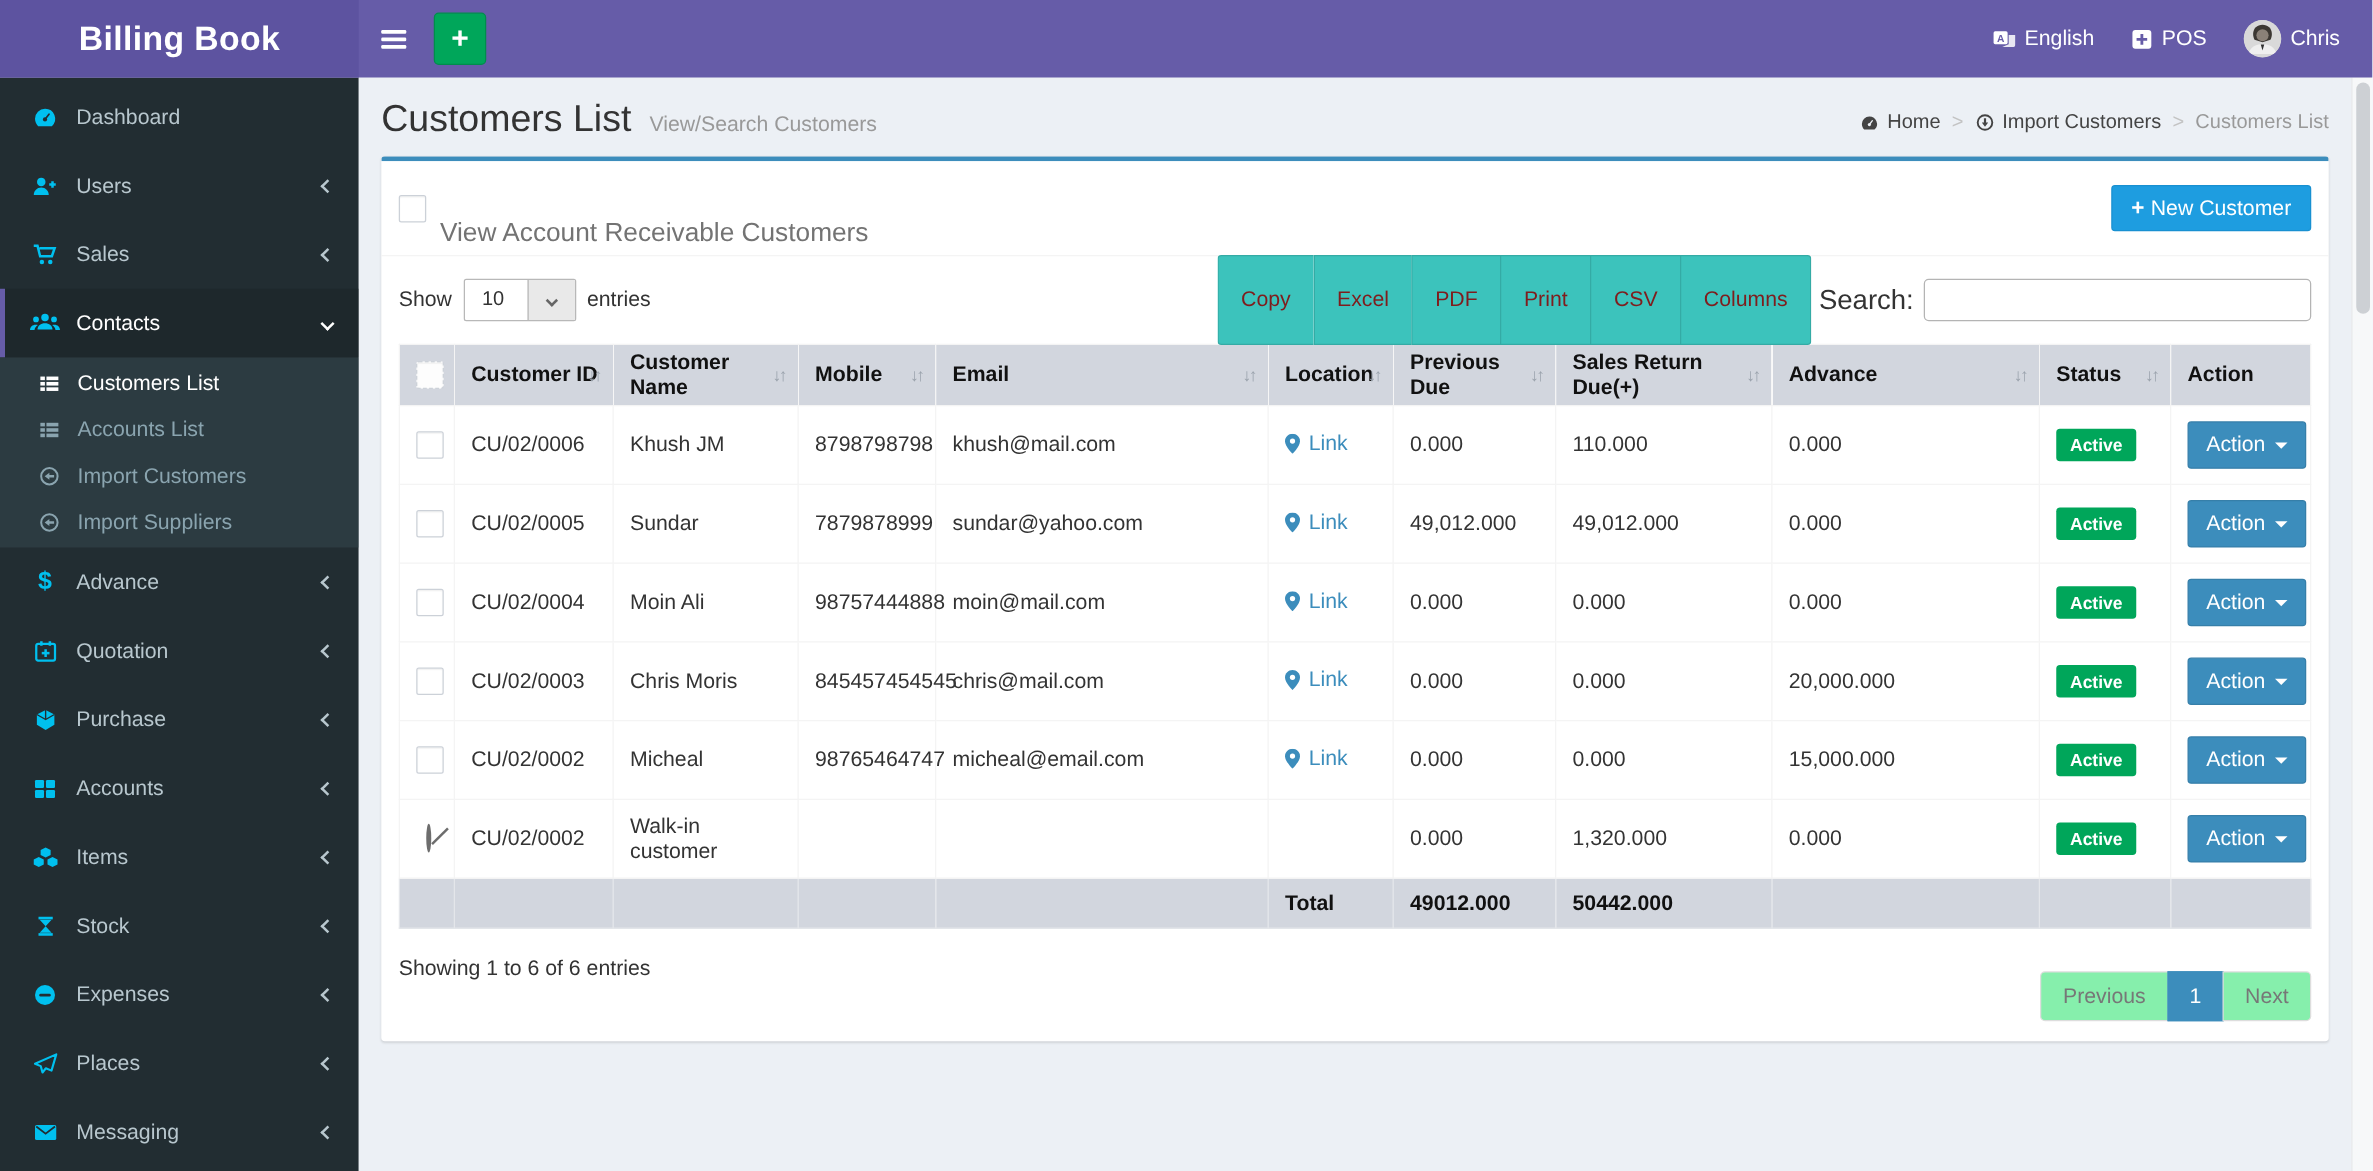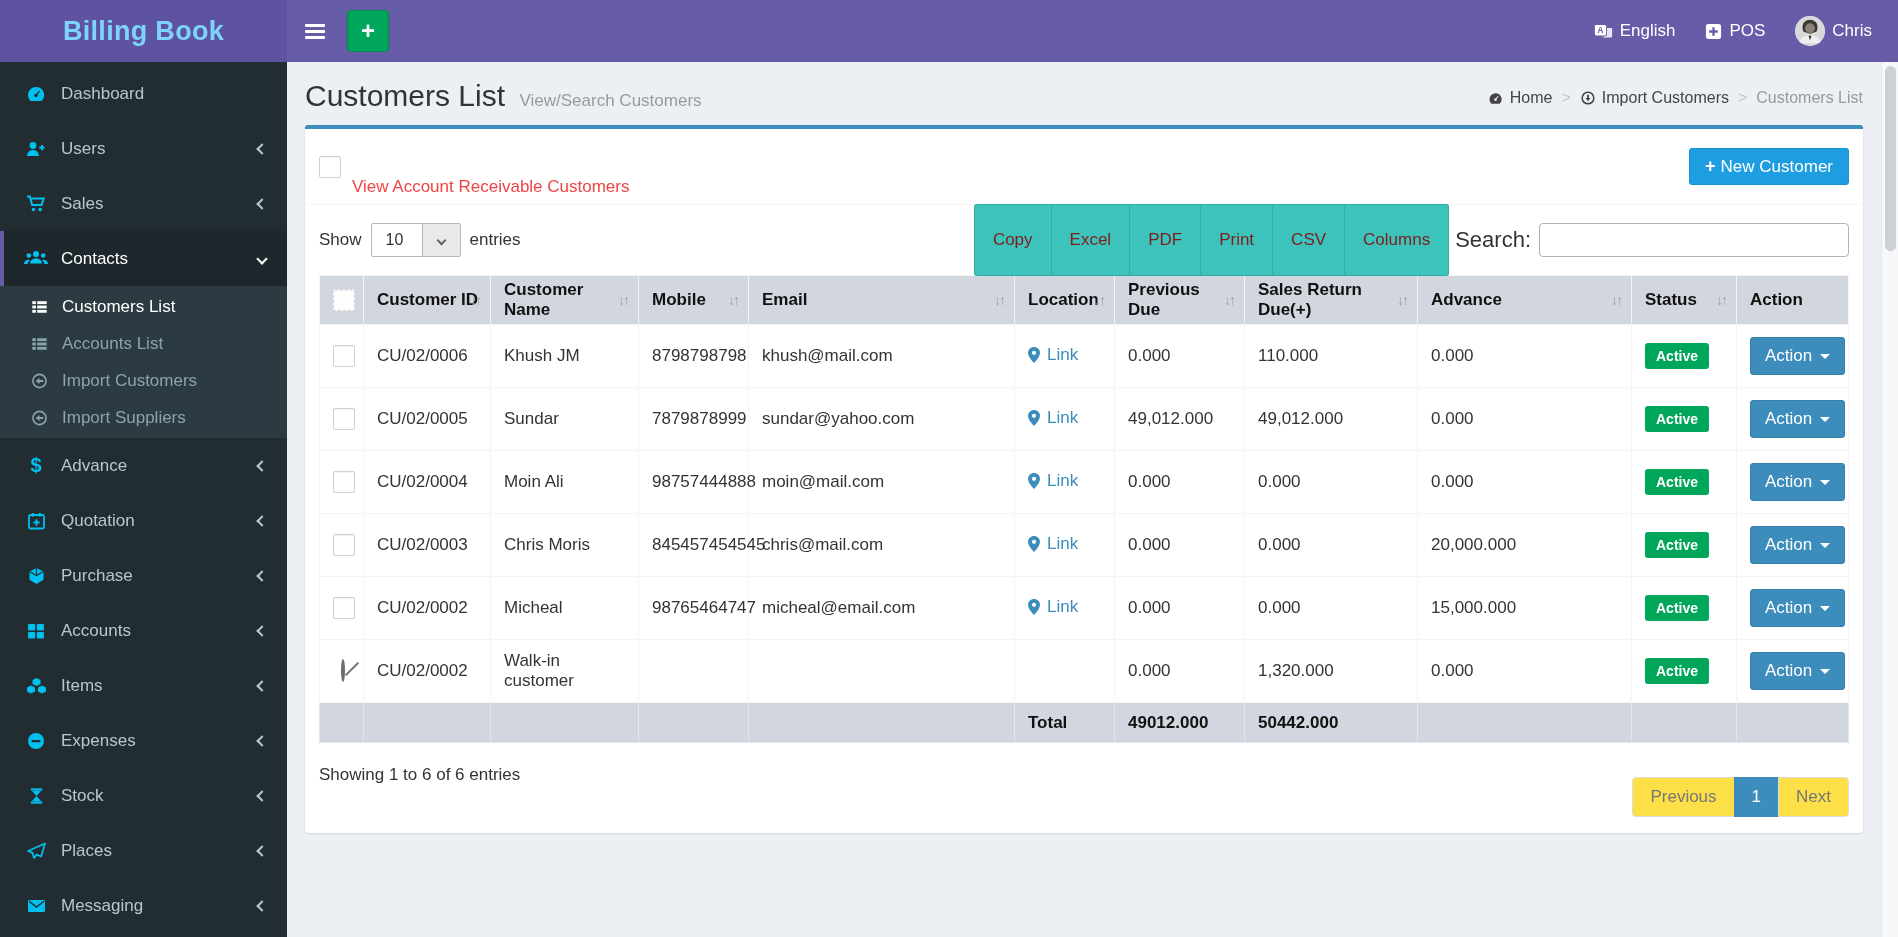--- a/index.html
+++ b/index.html
@@ -2,21 +2,21 @@
 <html><head>
 <meta charset="utf-8">
 <style>
   * { margin:0; padding:0; box-sizing:border-box; }
   html,body { width:1898px; height:937px; overflow:hidden; }
   body { font-family:"Liberation Sans","DejaVu Sans",sans-serif; background:#ecf0f5; color:#333; }
   .app { position:relative; width:1898px; height:937px; overflow:hidden; }
 
   
   .topbar { position:absolute; top:0; left:0; width:100%; height:62px; background:#665CA8; display:flex; align-items:center; z-index:10; }
-  .logo { width:287px; height:62px; background:#5D53A0; color:#7dd3fc; font-size:27px; font-weight:bold; display:flex; align-items:center; justify-content:center; letter-spacing:.3px; }
+  .logo { width:287px; height:62px; background:#5D53A0; color:#ffffff; font-size:27px; font-weight:bold; display:flex; align-items:center; justify-content:center; letter-spacing:.3px; }
   .hamburger { margin-left:18px; width:24px; height:20px; display:flex; flex-direction:column; justify-content:center; gap:3px; cursor:pointer; }
   .hamburger span { display:block; width:20px; height:3px; background:#fff; border-radius:1px; }
   .quick-add { margin-left:18px; width:42px; height:42px; background:#00a65a; border:1px solid #008d4c; border-radius:4px; color:#fff; font-size:24px; font-weight:bold; display:flex; align-items:center; justify-content:center; cursor:pointer; }
   .topbar-right { margin-left:auto; display:flex; align-items:center; gap:30px; padding-right:26px; color:#fff; font-size:17px; }
   .tb-item { display:flex; align-items:center; gap:7px; cursor:pointer; }
   .avatar { width:30px; height:30px; border-radius:50%; overflow:hidden; background:#dcdcdc; }
 
   
   .sidebar { position:absolute; top:62px; left:0; width:287px; height:875px; background:#222d32; padding-top:4px; }
   .nav-item { height:55px; display:flex; align-items:center; padding:0 21px 0 19px; color:#b8c7ce; font-size:17px; cursor:pointer; border-left:4px solid transparent; }
@@ -39,21 +39,21 @@
   .page-title { font-size:30px; font-weight:normal; color:#333; display:inline; }
   .page-subtitle { font-size:17px; color:#999; margin-left:10px; }
   .breadcrumb { position:absolute; right:18px; top:27px; font-size:16px; color:#444; display:flex; align-items:flex-end; gap:9px; }
   .breadcrumb .bc-item { display:flex; align-items:center; gap:6px; cursor:pointer; }
   .breadcrumb .sep { color:#c3c3c3; }
   .breadcrumb .current { color:#999; cursor:default; }
 
   .card { margin:0 18px; background:#fff; border-top:4px solid #3c8dbc; border-radius:3px; box-shadow:0 1px 2px rgba(0,0,0,.12); }
   .card-row1 { height:76px; display:flex; align-items:center; padding:0 14px; border-bottom:1px solid #f4f4f4; }
   .cb { width:22px; height:22px; background:#fff; border:1px solid #ccd1d8; border-radius:2px; box-shadow:inset 0 1px 1px rgba(0,0,0,.06); cursor:pointer; flex:none; }
-  .ar-label { margin-left:11px; font-size:17px; color:#ef4444;margin-top:40px; }
+  .ar-label { margin-left:11px; font-size:21px; color:#737373;margin-top:40px; }
   .new-customer { margin-left:auto; background:#1e9de0; border:1px solid #1890d1; color:#fff; font-size:17px; padding:7px 15px; border-radius:3px; cursor:pointer; display:flex; align-items:center; gap:5px; }
   .new-customer .plus::before { content:"+"; font-weight:bold; font-size:18px; }
 
   .card-row2 { height:70px; display:flex; align-items:center; padding:0 14px; }
   .show-group { display:flex; align-items:center; gap:9px; font-size:17px; color:#333; }
   .select-box { width:90px; height:34px; border:1px solid #b8b8b8; border-radius:2px; background:#fff; display:flex; cursor:pointer; }
   .select-box .sel-val { flex:1; display:flex; align-items:center; padding-left:14px; font-size:16px; }
   .sel-arrow { width:38px; background:#e9e9e9; border-left:1px solid #b8b8b8; display:flex; align-items:center; justify-content:center; }
   .sel-arrow .chev { border-color:#666; width:7px; height:7px; }
   .row2-right { margin-left:auto; display:flex; align-items:center; }
@@ -81,21 +81,21 @@
   .badge { background:#00a65a; color:#fff; font-size:14px; font-weight:bold; padding:5px 11px; border-radius:3px; display:inline-block; }
   .action-btn { background:#3c8dbc; border:1px solid #367fa9; color:#fff; font-size:17px; padding:8px 14px; border-radius:3px; cursor:pointer; display:inline-flex; align-items:center; gap:8px; }
   .caret { width:0; height:0; border-left:5px solid transparent; border-right:5px solid transparent; border-top:5px solid #fff; display:inline-block; }
   tfoot td { background:#d2d6de; height:40px; font-weight:bold; color:#111; border-color:#e4e6ea; }
   .t-right { text-align:left; }
 
   
   .card-footer { display:flex; align-items:flex-start; justify-content:space-between; padding:13px 14px 16px 14px; }
   .showing { font-size:17px; color:#333; margin-top:9px; }
   .pagination { display:flex; margin-top:21px; }
-  .pg-btn { font-size:17px; padding:9px 17px; border:1px solid #ddd; background:#fde047; color:#777; cursor:pointer; margin-left:-1px; }
+  .pg-btn { font-size:17px; padding:9px 17px; border:1px solid #ddd; background:#86efac; color:#777; cursor:pointer; margin-left:-1px; }
   .pg-btn.first { border-radius:4px 0 0 4px; margin-left:0; }
   .pg-btn.last { border-radius:0 4px 4px 0; }
   .pg-btn.active { background:#3c8dbc; border-color:#3c8dbc; color:#fff; }
 
   
   .scrollbar { position:absolute; top:62px; right:0; width:17px; height:875px; background:#f7f8f9; border-left:1px solid #e6e8ea; }
   .scroll-thumb { width:11px; margin:4px auto 0; height:185px; background:#cdd0d4; border-radius:6px; }
 
   svg { display:block; }
 </style>
@@ -300,38 +300,38 @@
             <path d="M6 9.5l4 2v4l-4 2-4-2v-4z"></path>
             <path d="M17 9.5l4 2v4l-4 2-4-2v-4z"></path>
           </svg>
       </span>
       <span class="nlabel">Items</span>
       <span class="chev left"></span>
     </div>
 
     <div class="nav-item">
       <span class="nicon">
-        <svg width="20" height="20" viewBox="0 0 20 20">
-            <circle cx="10" cy="10" r="8" fill="#00c0ef"></circle>
-            <rect x="5.4" y="8.9" width="9.2" height="2.3" rx="1.1" fill="#222d32"></rect>
-          </svg>
-      </span>
-      <span class="nlabel">Expenses</span>
-      <span class="chev left"></span>
-    </div>
-
-    <div class="nav-item">
-      <span class="nicon">
         <svg width="19" height="20" viewBox="0 0 20 20" fill="#00c0ef">
             <rect x="4" y="2" width="12" height="2.2"></rect>
             <rect x="4" y="15.8" width="12" height="2.2"></rect>
             <path d="M5 4.6h10L10 10zM5 15.4h10L10 10z"></path>
           </svg>
       </span>
       <span class="nlabel">Stock</span>
+      <span class="chev left"></span>
+    </div>
+
+    <div class="nav-item">
+      <span class="nicon">
+        <svg width="20" height="20" viewBox="0 0 20 20">
+            <circle cx="10" cy="10" r="8" fill="#00c0ef"></circle>
+            <rect x="5.4" y="8.9" width="9.2" height="2.3" rx="1.1" fill="#222d32"></rect>
+          </svg>
+      </span>
+      <span class="nlabel">Expenses</span>
       <span class="chev left"></span>
     </div>
 
     <div class="nav-item">
       <span class="nicon">
         <svg width="21" height="20" viewBox="0 0 20 20">
             <path d="M18.5 2.5L1.5 10l4.6 1.9L7.5 17l2.7-3.4 4.5 1.9z" fill="none" stroke="#00c0ef" stroke-width="1.7" stroke-linejoin="round"></path>
           </svg>
       </span>
       <span class="nlabel">Places</span>

